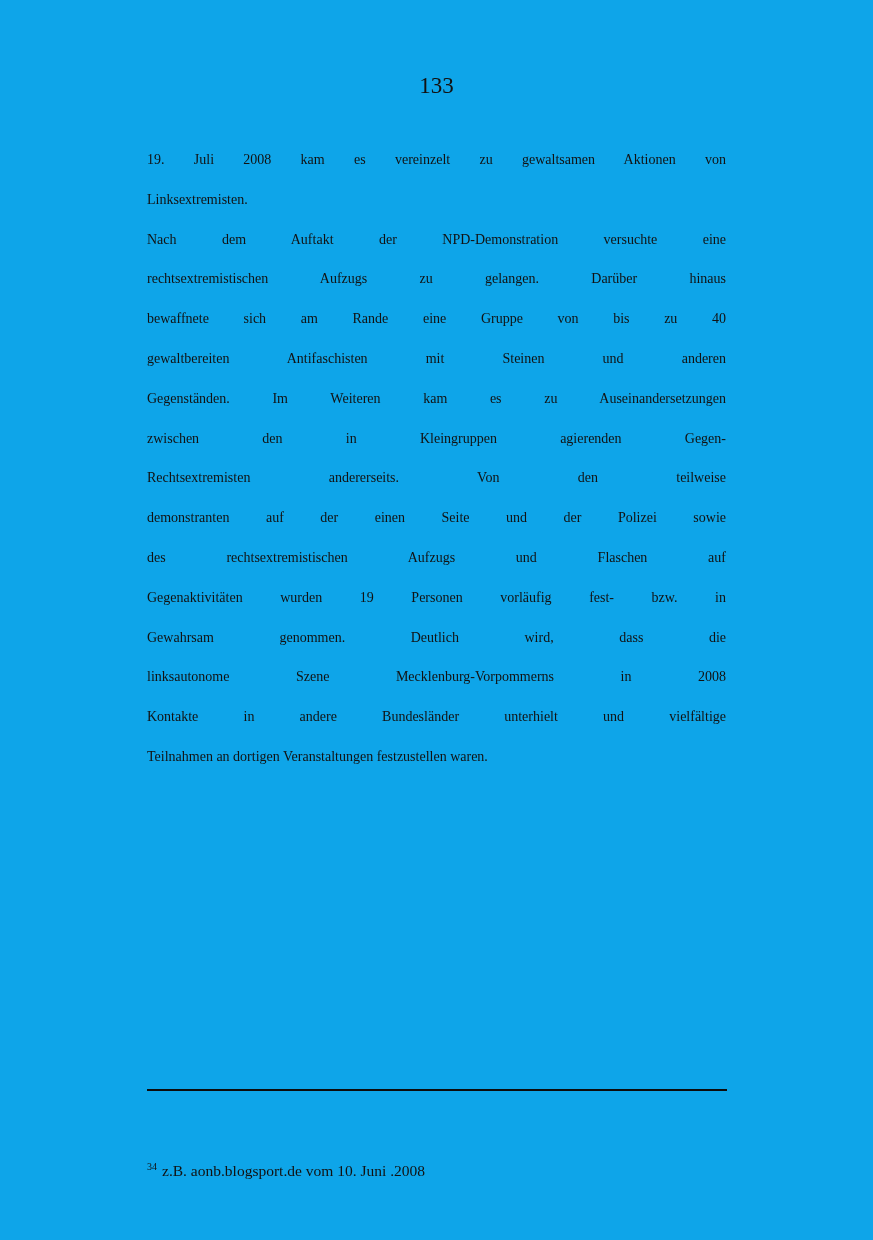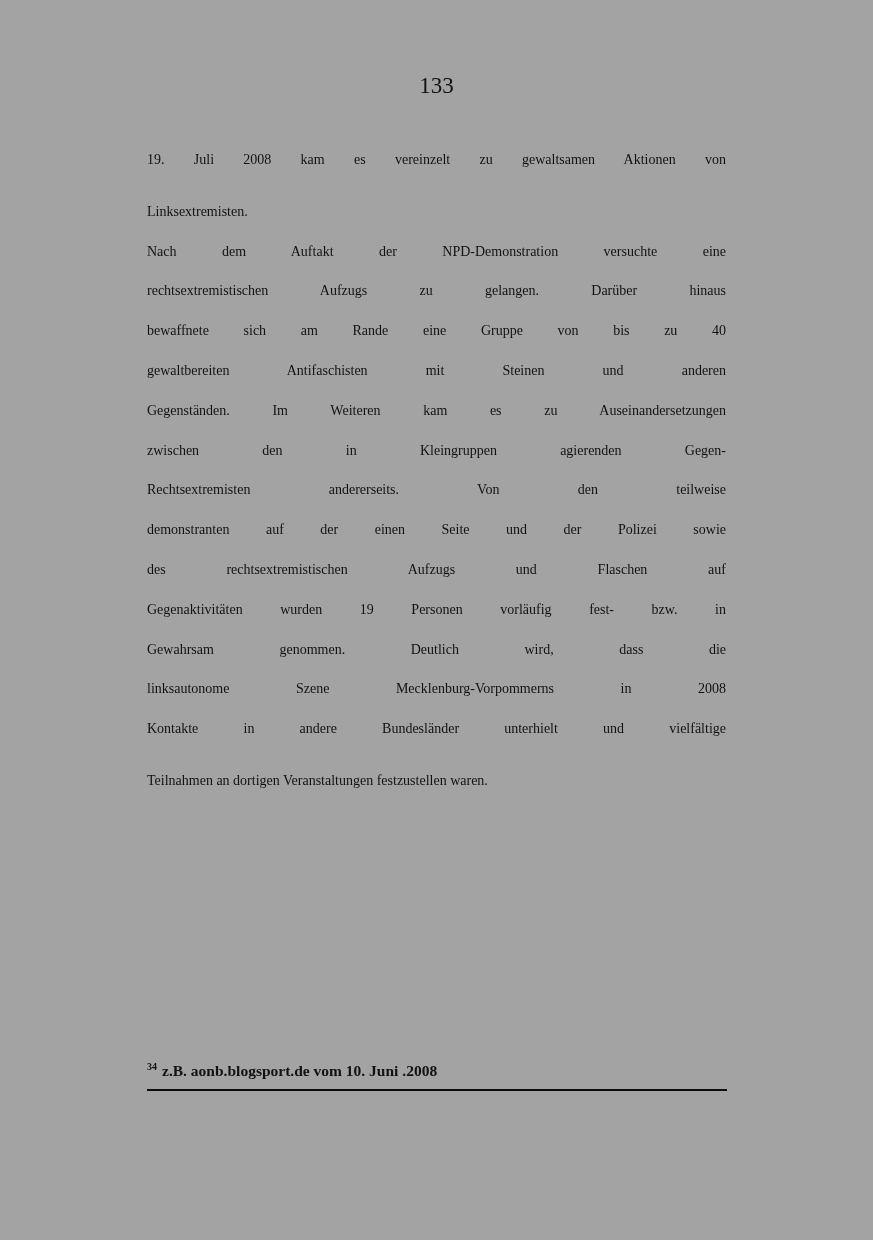--- a/index.html
+++ b/index.html
@@ -4,21 +4,21 @@
 <style>
   html, body {
     margin: 0;
     padding: 0;
     background: #ffffff;
   }
   .page {
     position: relative;
     width: 873px;
     height: 1240px;
-    background: #a3a3a3;
+    background: #0ea5e9;
     overflow: hidden;
     font-family: "Liberation Serif", "DejaVu Serif", serif;
     color: #121212;
   }
   .page-number {
     position: absolute;
     top: 72px;
     left: 0;
     width: 873px;
     text-align: center;
@@ -35,39 +35,37 @@
     line-height: 39.8px;
     color: #121212;
   }
   .line { white-space: normal; }
   .line.jl {
     text-align: justify;
     text-align-last: justify;
   }
   .line.ll {
     text-align: left;
-    margin-top: 12px;
   }
   .footnote-rule {
     position: absolute;
     top: 1089px;
     left: 147px;
     width: 580px;
     height: 2px;
     background: #0d0d0d;
   }
   .footnote {
     position: absolute;
-    top: 1060px;
+    top: 1160px;
     left: 147px;
     width: 580px;
     font-size: 15.5px;
     line-height: 22px;
     color: #121212;
-    font-weight: bold;
   }
   .footnote .fn-marker {
     font-size: 10px;
     vertical-align: super;
     line-height: 0;
     margin-right: 5px;
   }
 </style>
 </head>
 <body>

